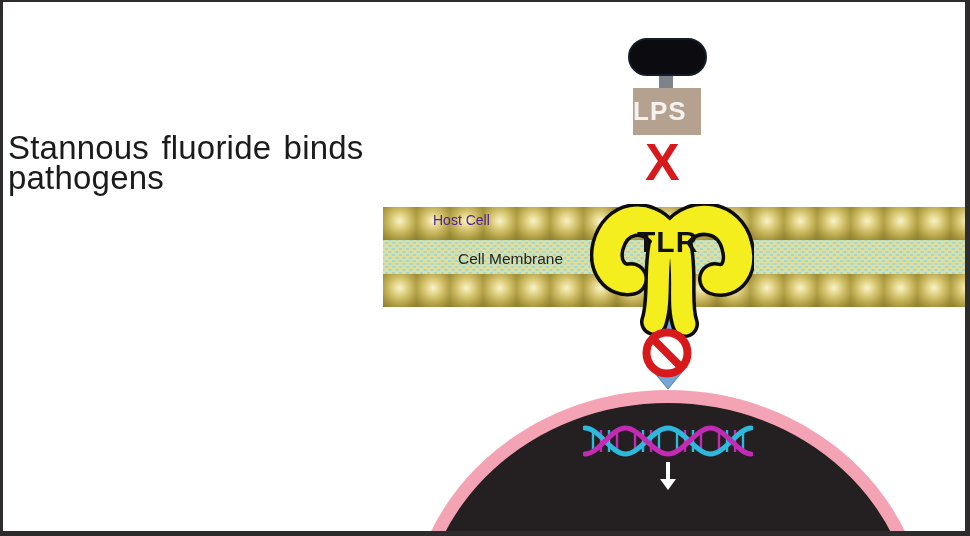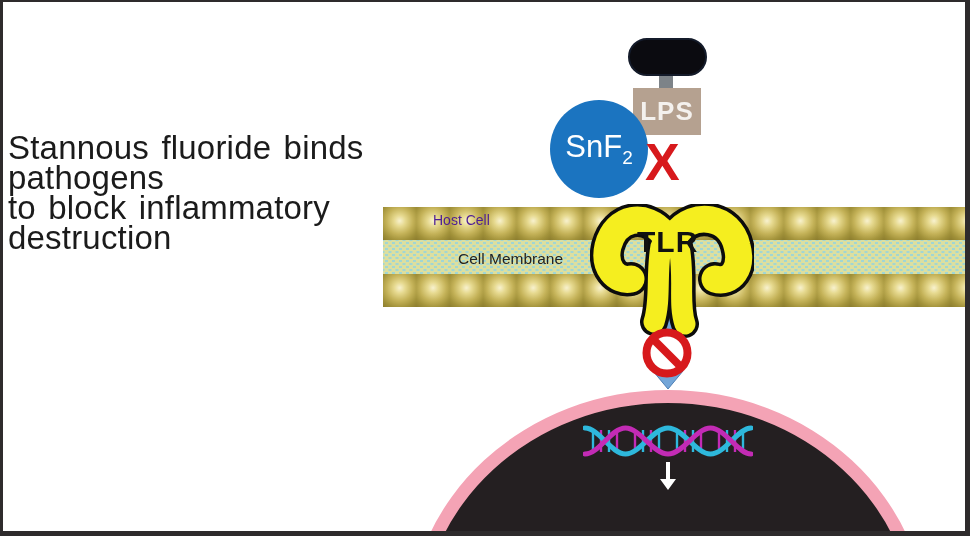--- a/index.html
+++ b/index.html
@@ -22,21 +22,21 @@
   .frame-bottom{left:0; right:0; bottom:0; height:5px;}
 
   .headline{position:absolute; left:8px; top:133px; width:392px; color:var(--text-black);
     font-size:33px; line-height:30px; word-spacing:3px; letter-spacing:0.2px; z-index:2;}
 
   
   .bacterium{position:absolute; left:628px; top:38px; width:79px; height:38px;
     background:var(--bacterium-black); border-radius:19px; border:2px solid #141b2a; box-sizing:border-box; z-index:3;}
   .stem{position:absolute; left:659px; top:73px; width:14px; height:17px; background:var(--stem-gray); z-index:2;}
   .lps-box{position:absolute; left:633px; top:88px; width:68px; height:47px; background:var(--lps-tan);
-    display:flex; align-items:center; justify-content:center; z-index:3;}
+    display:flex; align-items:center; justify-content:flex-start; z-index:3;}
   .lps-box .lps-text{color:#f4f1ee; font-size:26px; font-weight:bold; letter-spacing:1px;}
   .snf2-circle{position:absolute; left:550px; top:100px; width:98px; height:98px; border-radius:50%;
     background:var(--snf2-blue); display:flex; align-items:center; justify-content:center; z-index:4;}
   .snf2-label{color:#fff; font-size:31px;}
   .snf2-label sub{font-size:19px;}
   .block-x{position:absolute; left:645px; top:136px; color:var(--alert-red);
     font-size:52px; font-weight:900; z-index:5; line-height:1;}
 
   
   .host-cell-label{position:absolute; left:433px; top:184px; font-size:14px; color:#4c1d95; z-index:2;margin-top:28px;}
@@ -77,32 +77,28 @@
   .nucleus-caption{position:absolute; left:418px; top:496px; width:500px; text-align:center;
     color:var(--white-text); font-size:17.5px; font-weight:bold; letter-spacing:0.4px; z-index:3;}
 </style>
 </head>
 <body>
 
 <div class="stage">
 
   <div class="headline">
     <div>Stannous fluoride binds pathogens</div>
-    <div>to block inflammatory destruction</div>
   </div>
 
   <div class="bacterium"></div>
   <div class="stem"></div>
   <div class="lps-box">
     <span class="lps-text">LPS</span>
   </div>
 
-  <div class="snf2-circle">
-    <div class="snf2-label"><span>SnF</span><sub>2</sub></div>
-  </div>
 
   <div class="block-x">X</div>
 
   <div class="host-cell-label">Host Cell</div>
   <div class="membrane">
     <div class="lipid-row"></div>
     <div class="membrane-mid"></div>
     <div class="lipid-row"></div>
   </div>
   <div class="cell-membrane-label">Cell Membrane</div>

